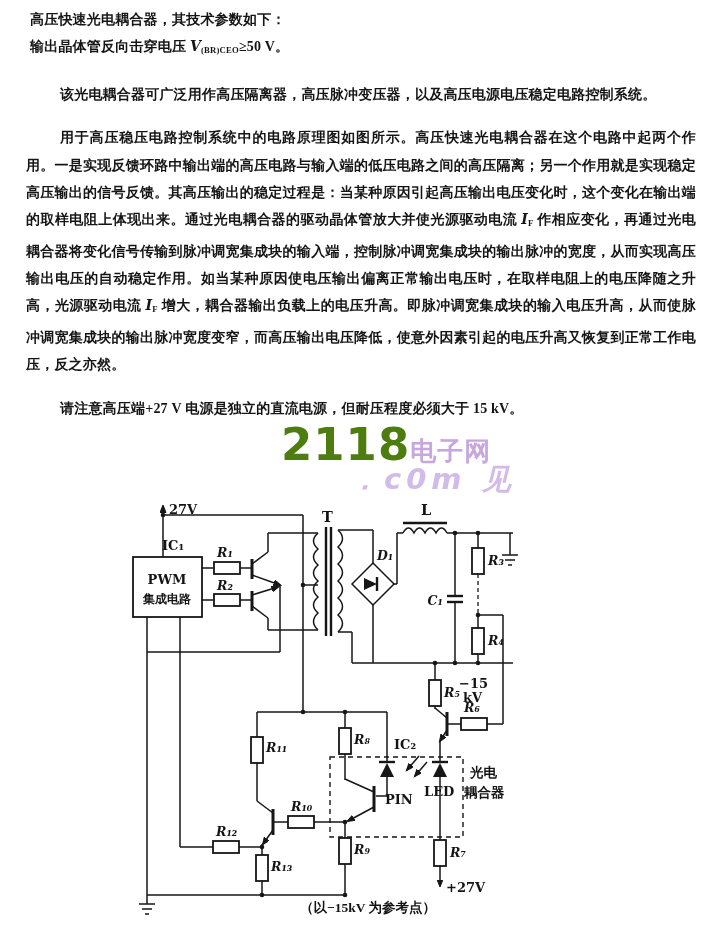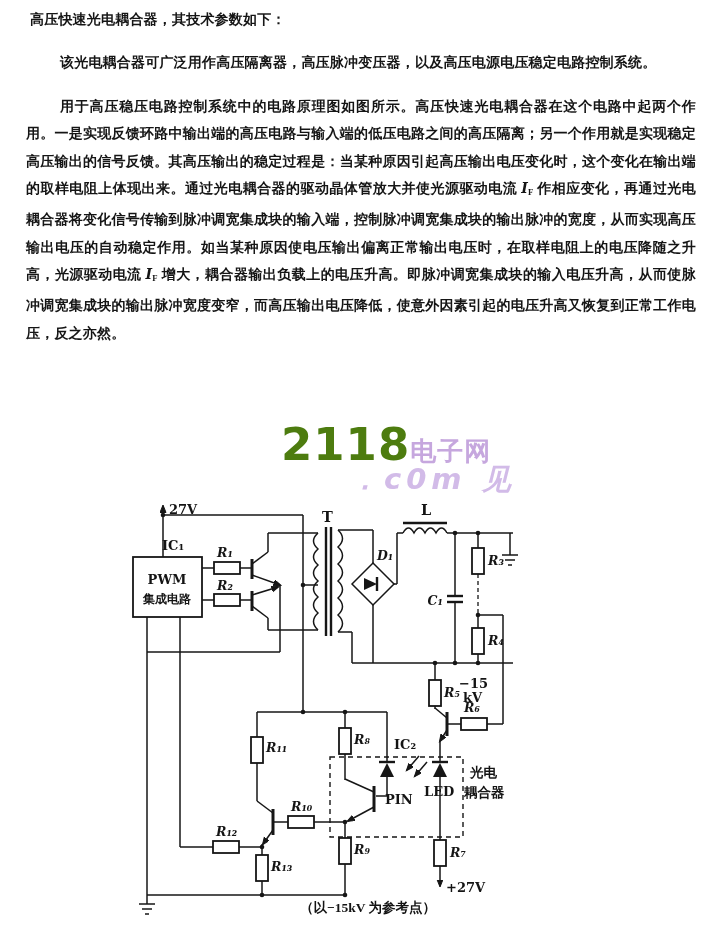--- a/index.html
+++ b/index.html
@@ -36,22 +36,24 @@
   svg .cns{font:bold 12px "Liberation Serif","DejaVu Sans",serif;}
 </style>
 </head>
 <body>
 
 <div class="wm wm1"><span class="pk">2118</span><span class="lv">电子网</span></div>
 <div class="wm wm2">．c0m 见</div>
 
 <div class="doc">
   <p class="param"><span>高压快速光电耦合器，其技术参数如下：</span></p>
+  <p class="param"><span>输出晶体管反向击穿电压 </span><span class="it">V</span><span class="sub">(BR)CEO</span><span>≥50 V。</span></p>
   <p class="para"><span>该光电耦合器可广泛用作高压隔离器，高压脉冲变压器，以及高压电源电压稳定电路控制系统。</span></p>
   <p class="para"><span>用于高压稳压电路控制系统中的电路原理图如图所示。高压快速光电耦合器在这个电路中起两个作用。一是实现反馈环路中输出端的高压电路与输入端的低压电路之间的高压隔离；另一个作用就是实现稳定高压输出的信号反馈。其高压输出的稳定过程是：当某种原因引起高压输出电压变化时，这个变化在输出端的取样电阻上体现出来。通过光电耦合器的驱动晶体管放大并使光源驱动电流 </span><span class="it">I</span><span class="sub">F</span><span> 作相应变化，再通过光电耦合器将变化信号传输到脉冲调宽集成块的输入端，控制脉冲调宽集成块的输出脉冲的宽度，从而实现高压输出电压的自动稳定作用。如当某种原因使电压输出偏离正常输出电压时，在取样电阻上的电压降随之升高，光源驱动电流 </span><span class="it">I</span><span class="sub">F</span><span> 增大，耦合器输出负载上的电压升高。即脉冲调宽集成块的输入电压升高，从而使脉冲调宽集成块的输出脉冲宽度变窄，而高压输出电压降低，使意外因素引起的电压升高又恢复到正常工作电压，反之亦然。</span></p>
+  <p class="para"><span>请注意高压端+27 V 电源是独立的直流电源，但耐压程度必须大于 15 kV。</span></p>
 </div>
 
 <svg class="circuit" width="720" height="433" viewBox="0 0 720 433">
   <defs>
     <marker id="arr" markerWidth="9" markerHeight="9" refX="6.5" refY="3" orient="auto" markerUnits="userSpaceOnUse">
       <path d="M0,0L7.5,3L0,6Z" fill="#161616" stroke="none"></path>
     </marker>
   </defs>
 
   <g>

